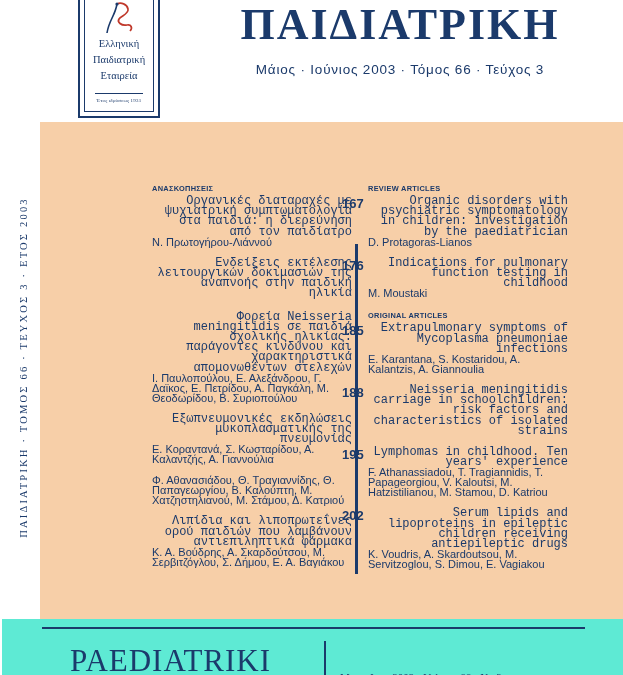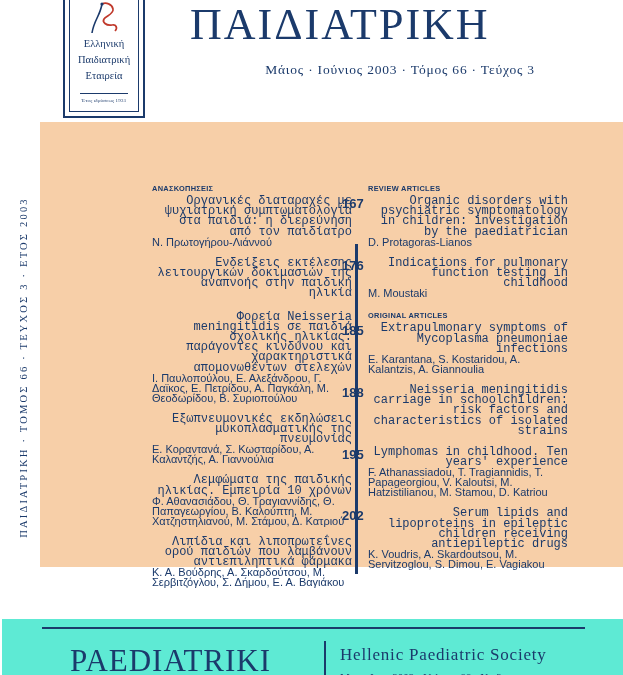--- a/index.html
+++ b/index.html
@@ -25,44 +25,44 @@
     top: 0;
     width: 623px;
     height: 122px;
     background: #ffffff;
   }
   .journal-title {
     position: absolute;
     left: 190px;
     top: 0px;
     width: 420px;
-    text-align: left;
+    text-align: center;
     font-family: "Liberation Serif", serif;
     font-size: 44px;
     letter-spacing: 2px;
     color: #1b3a6b;
-    font-weight: normal;
+    font-weight: bold;
     line-height: 50px;
   }
   .issue-line {
     position: absolute;
     left: 190px;
     top: 62px;
     width: 420px;
     text-align: center;
-    font-family: Liberation Serif, serif;
+    font-family: Liberation Sans, sans-serif;
     font-size: 13.5px;
     color: #1b3a6b;
     letter-spacing: 0.8px;
   }
 
   
   .logo-box {
     position: absolute;
-    left: 63px;
+    left: 78px;
     top: 0px;
     width: 82px;
     height: 118px;
     border: 2px solid #1b3a6b;
     border-top: none;
     background: #ffffff;
     box-sizing: border-box;
   }
   .logo-inner {
     position: absolute;
@@ -112,21 +112,21 @@
     height: 1px;
     background: #1b3a6b;
   }
 
   
   .body-panel {
     position: absolute;
     left: 40px;
     top: 122px;
     width: 583px;
-    height: 445px;
+    height: 497px;
     background: #f7cfa8;
   }
   .left-strip {
     position: absolute;
     left: 0px;
     top: 122px;
     width: 40px;
     height: 497px;
     background: #ffffff;
   }
@@ -332,21 +332,20 @@
           </div>
 
           <div class="entry">
             <div class="pg"></div>
             <div class="title">Εξωπνευμονικές εκδηλώσεις μυκοπλασματικής της πνευμονίας</div>
             <div class="authors">Ε. Κοραντανά, Σ. Κωσταρίδου, Α. Καλαντζής, Α. Γιαννούλια</div>
           </div>
 
           <div class="entry">
             <div class="pg"></div>
-            <div class="title">Λεμφώματα της παιδικής ηλικίας. Εμπειρία 10 χρόνων</div>
             <div class="authors">Φ. Αθανασιάδου, Θ. Τραγιαννίδης, Θ. Παπαγεωργίου, Β. Καλούπτη, Μ. Χατζηστηλιανού, Μ. Στάμου, Δ. Κατριού</div>
           </div>
 
           <div class="entry">
             <div class="pg"></div>
             <div class="title">Λιπίδια και λιποπρωτεΐνες ορού παιδιών που λαμβάνουν αντιεπιληπτικά φάρμακα</div>
             <div class="authors">Κ. Α. Βούδρης, Α. Σκαρδούτσου, Μ. Σερβιτζόγλου, Σ. Δήμου, Ε. Α. Βαγιάκου</div>
           </div>
         </div>
 
@@ -401,17 +400,16 @@
         <div class="continued" style="position:absolute; top:456px; width:185px;">Continuation of table of contents inside title page</div>
       </div>
 
     </div>
   </div>
 
   <div class="footer">
     <div class="footer-rule"></div>
     <div class="footer-left">PAEDIATRIKI</div>
     <div class="footer-vrule"></div>
-    <div class="footer-right">Hellenic Paediatric Society</div>
     <div class="footer-right2">May - June 2003 · Volume 66 · No 3</div>
   </div>
 
 </div>
 
 </body></html>

